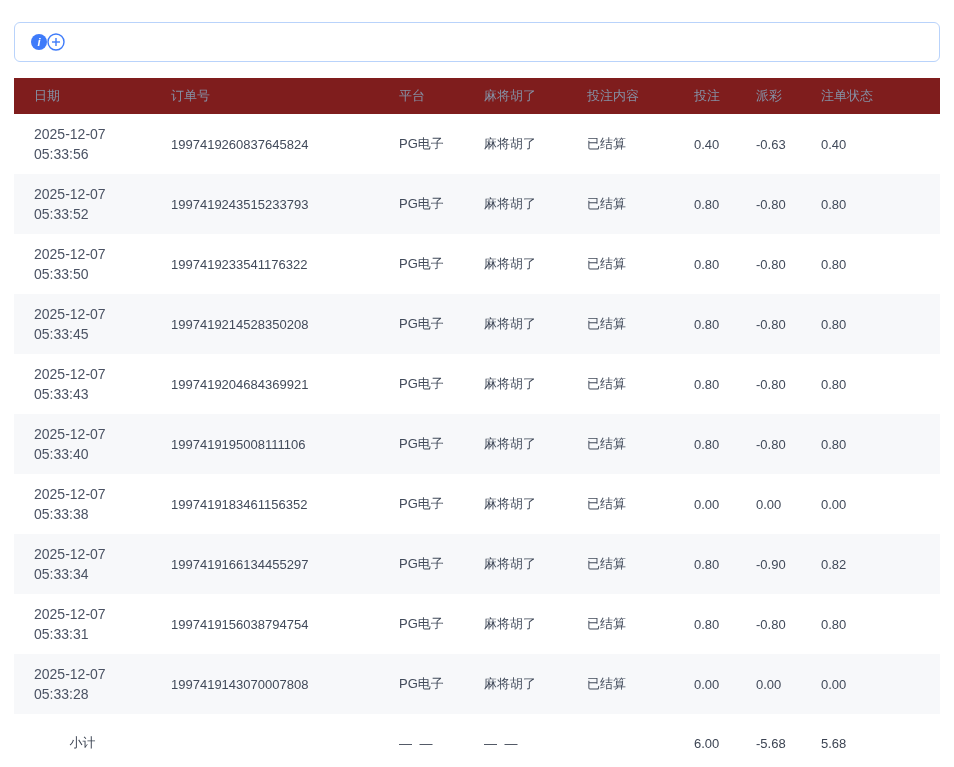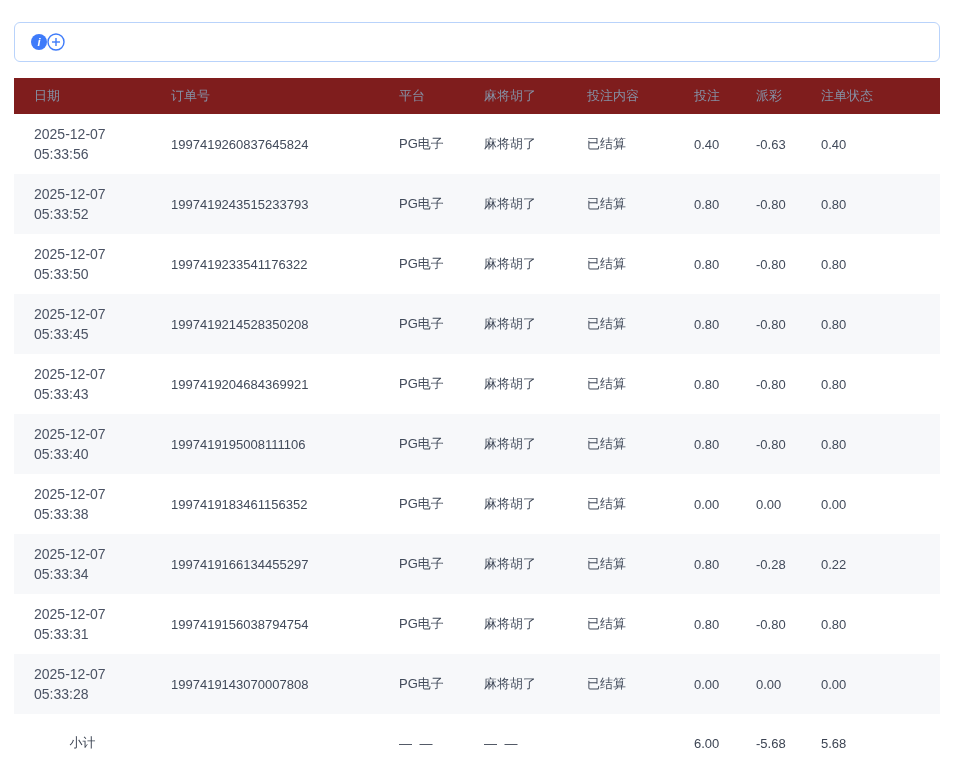--- a/index.html
+++ b/index.html
@@ -237,22 +237,22 @@
         <tr class="data-row">
     <td class="col-date">
       <div>2025-12-07</div>
       <div>05:33:34</div>
     </td>
     <td>1997419166134455297</td>
     <td>PG电子</td>
     <td>麻将胡了</td>
     <td>已结算</td>
     <td>0.80</td>
-    <td>-0.28</td>
-    <td>0.22</td>
+    <td>-0.90</td>
+    <td>0.82</td>
   </tr>
         <tr class="data-row">
     <td class="col-date">
       <div>2025-12-07</div>
       <div>05:33:31</div>
     </td>
     <td>1997419156038794754</td>
     <td>PG电子</td>
     <td>麻将胡了</td>
     <td>已结算</td>

